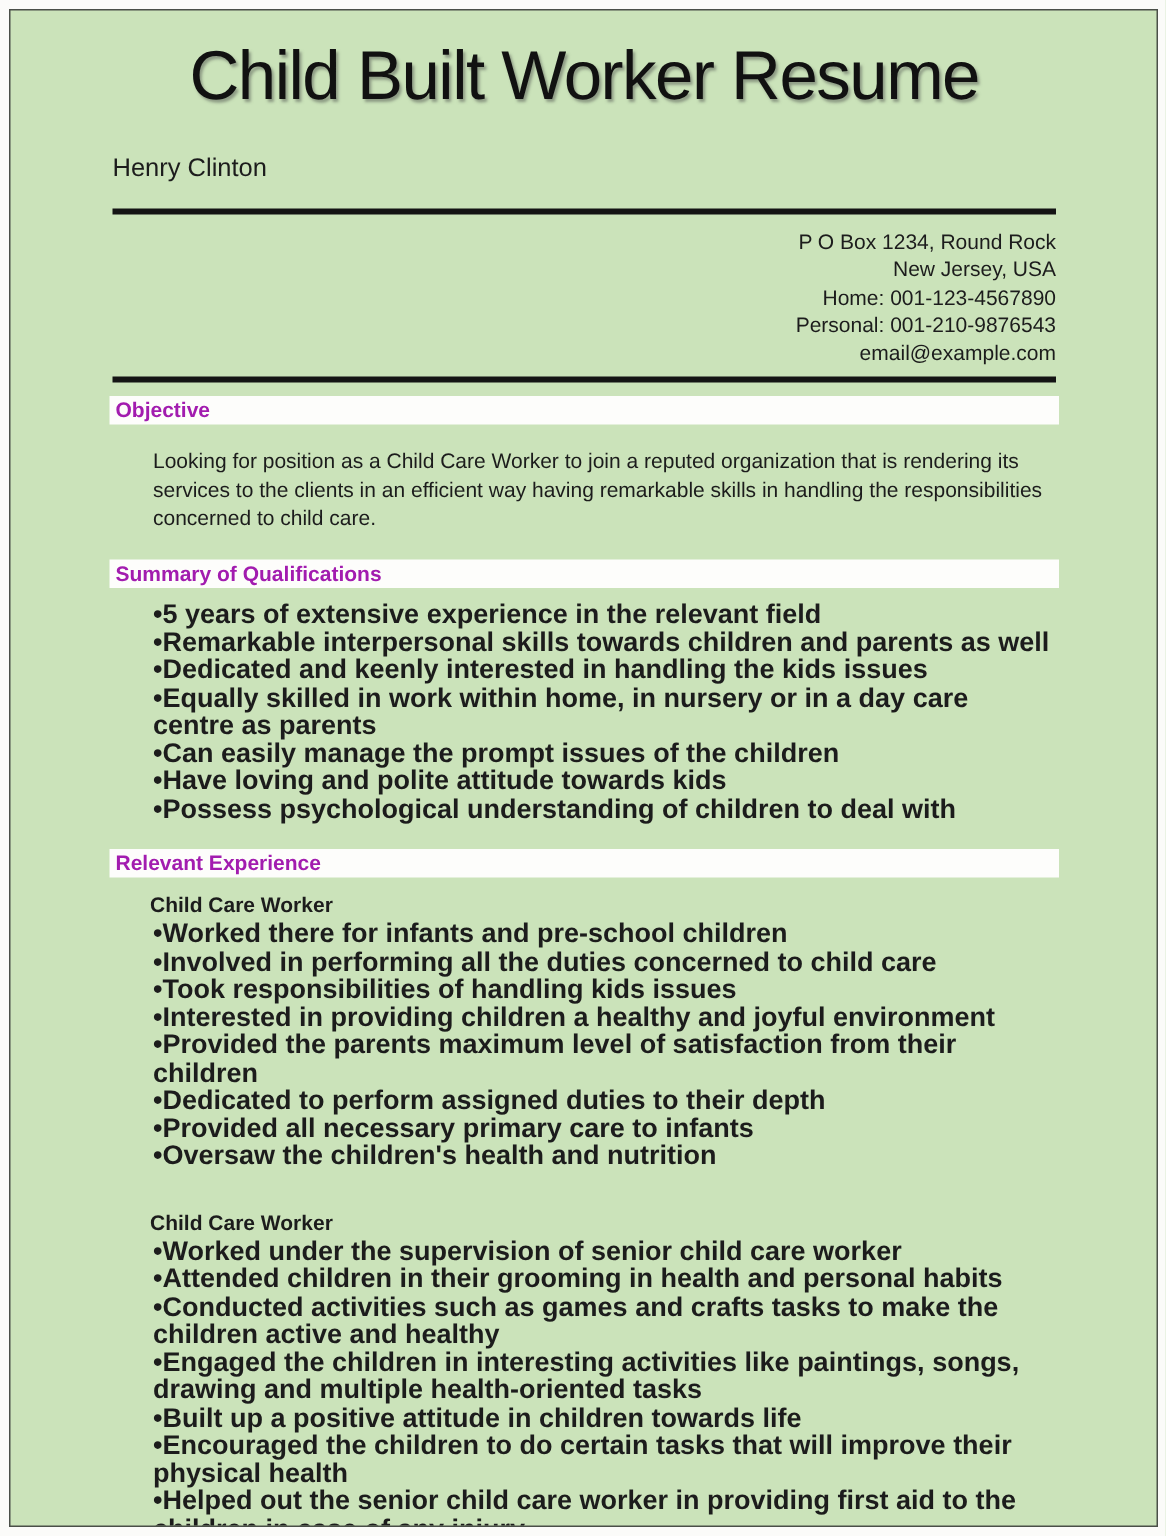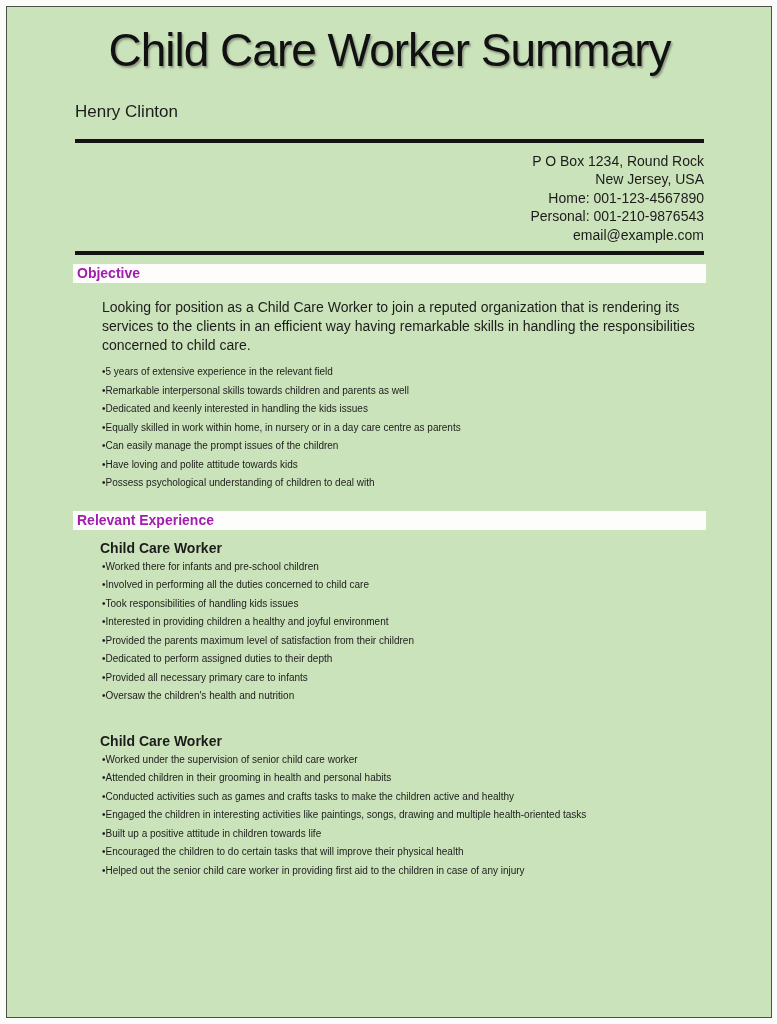--- a/index.html
+++ b/index.html
@@ -65,41 +65,42 @@
   .section-bar.first { margin-top: 9px; }
   .para {
     margin: 15px 0 0 27px;
     width: 600px;
     font-size: 14px;
     line-height: 19px;
   }
   .list {
     margin: 8px 0 0 27px;
     width: 600px;
-    font-size: 10px;
+    font-size: 18px;
     line-height: 18.5px;
+    font-weight: bold;
   }
   .bullet::before { content: "\2022 "; }
   .job { margin-top: 9px; }
   .job.second { margin-top: 26px; }
   .job-title {
     margin-left: 25px;
     font-weight: 700;
     font-size: 14px;
     line-height: 18px;
   }
   .job .list { margin-top: 1px; }
 </style>
 </head>
 <body>
 
 <div class="page">
   <div class="inner">
 
-    <h1 class="title">Child Care Worker Summary</h1>
+    <h1 class="title">Child Built Worker Resume</h1>
 
     <div class="name">Henry Clinton</div>
 
     <div class="rule rule-top"></div>
 
     <div class="contact">
 
         <div class="contact-line">P O Box 1234, Round Rock</div>
 
         <div class="contact-line">New Jersey, USA</div>
@@ -111,20 +112,23 @@
         <div class="contact-line">email@example.com</div>
       </div>
 
     <div class="rule rule-mid"></div>
 
     <div class="section-bar first">
       <span>Objective</span>
     </div>
     <p class="para">Looking for position as a Child Care Worker to join a reputed organization that is rendering its services to the clients in an efficient way having remarkable skills in handling the responsibilities concerned to child care.</p>
 
+    <div class="section-bar">
+      <span>Summary of Qualifications</span>
+    </div>
     <div class="list">
 
         <div class="bullet">5 years of extensive experience in the relevant field</div>
 
         <div class="bullet">Remarkable interpersonal skills towards children and parents as well</div>
 
         <div class="bullet">Dedicated and keenly interested in handling the kids issues</div>
 
         <div class="bullet">Equally skilled in work within home, in nursery or in a day care centre as parents</div>
 

